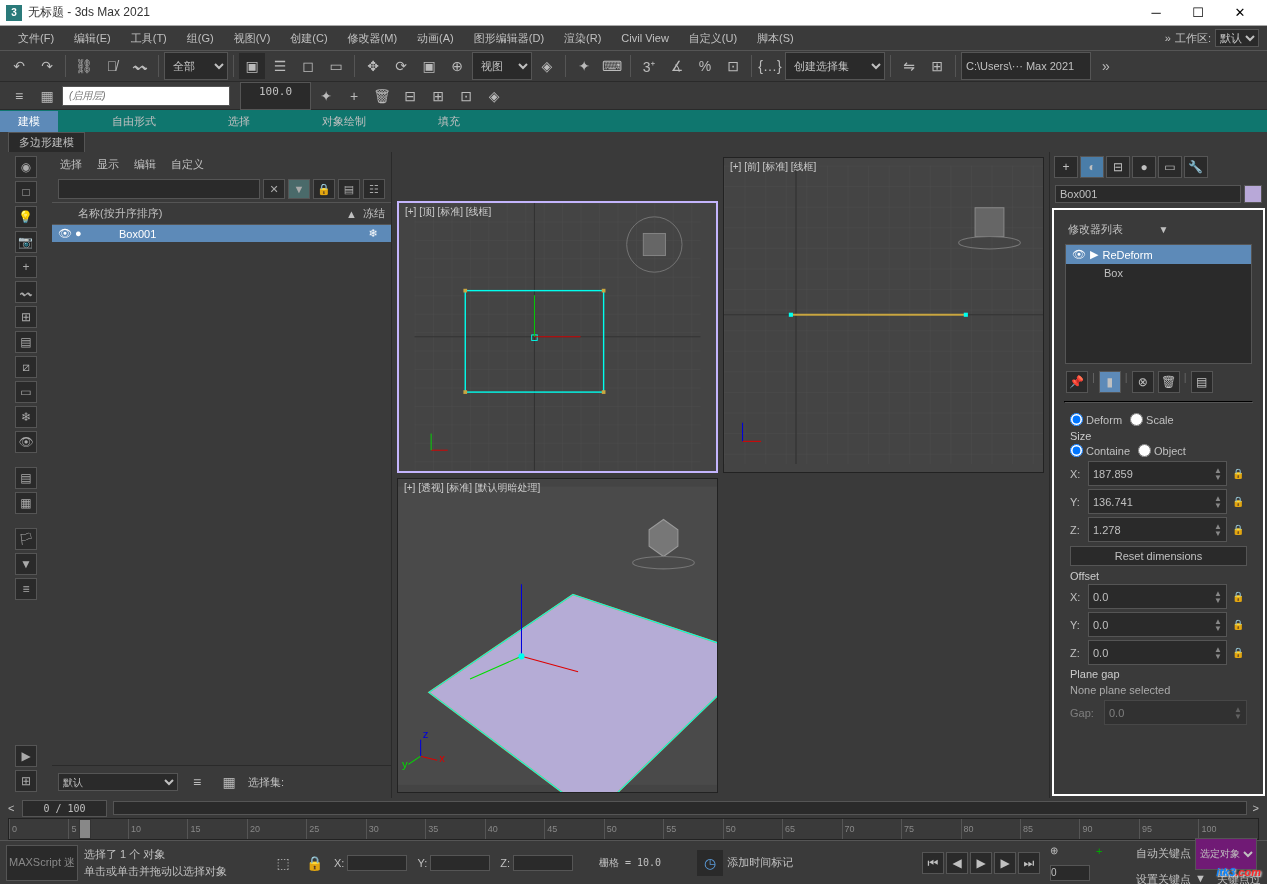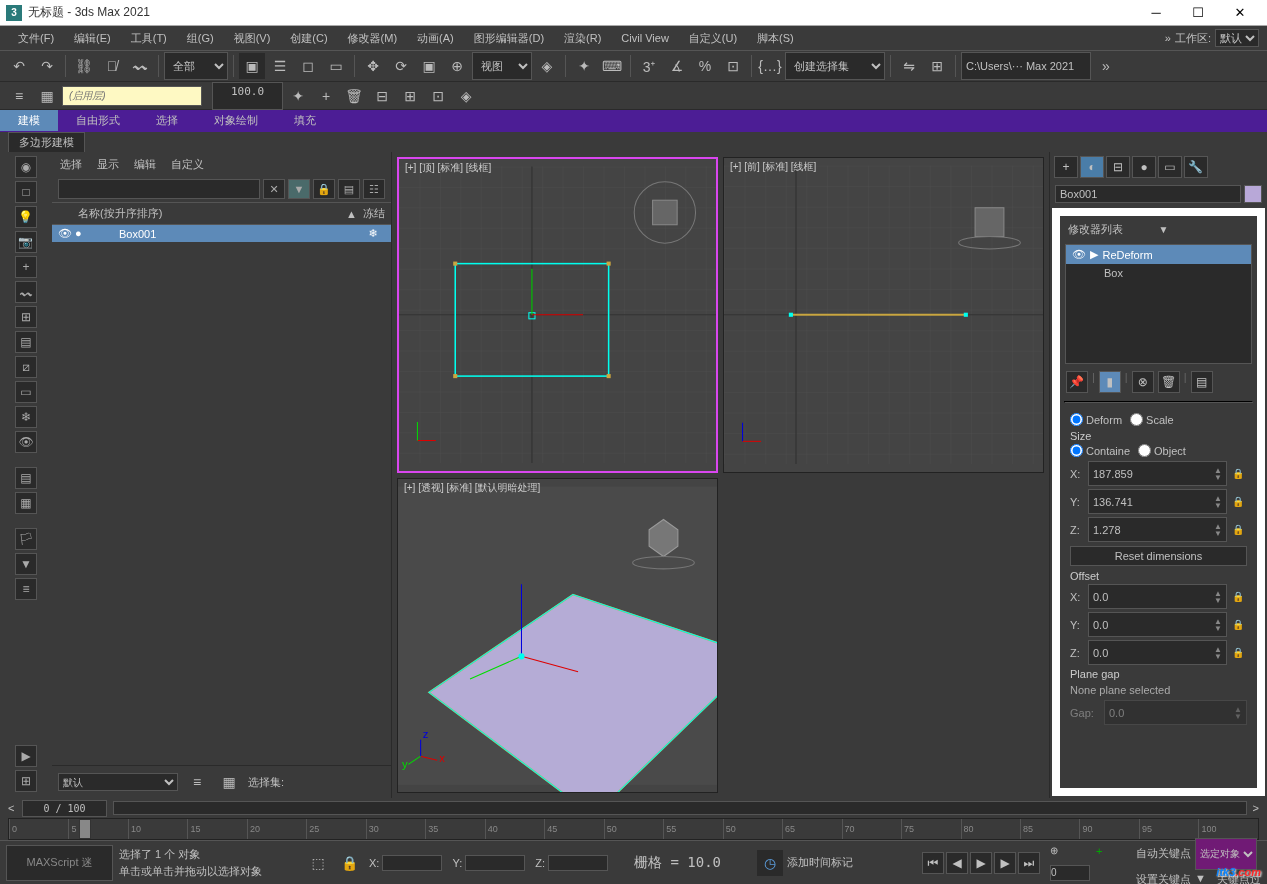--- a/index.html
+++ b/index.html
@@ -12,22 +12,22 @@
 .menubar .menuitem { padding: 3px 10px; color: #c0c0c0; cursor: pointer; font-size: 11px; }
 .menubar .spacer { flex: 1; }
 .menubar .workspace { display:flex; align-items:center; gap:4px; }
 .menubar .workspace select { background:#2a2a2a; color:#c0c0c0; border:1px solid #555; height:18px; font-size:11px; }
 .toolbar-main { background: #3a3a3a; height: 32px; display: flex; align-items: center; padding: 2px 6px; border-top: 1px solid #555; border-bottom: 1px solid #2a2a2a; gap:2px; }
 .tbtn { width: 26px; height: 26px; display: flex; align-items: center; justify-content: center; cursor: pointer; border: 1px solid transparent; font-size: 14px; color: #bbb; }
 .tbtn.sq { background:#2a2a2a; }
 .sep { width: 1px; height: 22px; background: #555; margin: 0 3px; }
 .combo { background: #2a2a2a; border: 1px solid #555; color: #c0c0c0; height: 28px; padding: 0 4px; font-size: 11px; }
 .toolbar-sub { background: #3a3a3a; height: 28px; display: flex; align-items: center; padding: 2px 6px; gap:2px; border-bottom:1px solid #2a2a2a; }
-.toolbar-sub input[type=text] { background: #fef9c3; border: 1px solid #555; color: #777; height: 20px; padding: 0 6px; width: 140px; font-style: italic; font-size: 10px; }
-.modes-bar { background: #4c1d95; height: 22px; display: flex; align-items:flex-start; }
+.toolbar-sub input[type=text] { background: #ffffff; border: 1px solid #555; color: #777; height: 20px; padding: 0 6px; width: 168px; font-style: italic; font-size: 10px; }
+.modes-bar { background: #0f766e; height: 22px; display: flex; align-items:center;gap:36px; }
 .mode-tab { padding:3px 18px; color:#c0c0c0; cursor:pointer; font-size:11px; }
 .mode-tab.active { background: #5d8ab8; color: #fff; }
 .sub-modes-bar { background:#3a3a3a; height:20px; display:flex; align-items:center; padding:0 8px; font-size:10px; }
 .sub-modes-bar .st { background:#2a2a2a; padding:2px 10px; border:1px solid #555; }
 .content-area { flex: 1; display: flex; background: #3a3a3a; overflow:hidden; }
 .sidebar-left { width: 52px; background:#3a3a3a; display:flex; flex-direction:column; align-items:center; padding-top:4px; gap:3px; }
 .sidebar-left .sbtn { width:22px; height:22px; background:#2a2a2a; border:1px solid #555; display:flex; align-items:center; justify-content:center; cursor:pointer; font-size:12px; color:#aaa; }
 .scene-panel { width:340px; background:#3a3a3a; display:flex; flex-direction:column; border-right:1px solid #2a2a2a; }
 .scene-tabs { display:flex; height:24px; align-items:center; padding:4px 8px; gap:15px; }
 .scene-tabs span { color:#c0c0c0; cursor:pointer; font-size:11px; }
@@ -36,30 +36,30 @@
 .scene-search .icon-btn { width:22px; height:20px; background:#2a2a2a; border:1px solid #555; display:flex; align-items:center; justify-content:center; cursor:pointer; font-size:11px; color:#aaa; }
 .scene-header { background:#3a3a3a; display:flex; align-items:center; padding:3px 6px; font-size:11px; border-top:1px solid #555; border-bottom:1px solid #555; }
 .scene-header .l { flex:1; padding-left:20px; }
 .scene-list { flex:1; background:#3a3a3a; }
 .scene-row { display:flex; align-items:center; padding:2px 6px; }
 .scene-row.sel { background:#5d8ab8; color:#fff; }
 .scene-row .icons { display:flex; gap:3px; margin-right:6px; font-size:11px; width:45px; }
 .scene-row .name { flex:1; padding-left:10px; }
 .viewports { flex:1; display:grid; grid-template-columns:1fr 1fr; grid-template-rows:1fr 1fr; gap:5px; padding:5px; background:#3a3a3a; }
 .vp { background:#444; border:1px solid #222; position:relative; overflow:hidden; }
-.vp.active { border:2px solid #d946ef; }
+.vp.active { border:2px solid #c4b5fd;margin-top:44px; }
 .vp .label { position:absolute; top:2px; left:6px; font-size:10px; color:#ccc; z-index:2; }
 .vp svg { width:100%; height:100%; display:block; }
 .right-panel { width:218px; background:#3a3a3a; display:flex; flex-direction:column; border-left:1px solid #2a2a2a; }
 .right-tabs { display:flex; justify-content:flex-start; padding:4px 4px; gap:2px; }
 .right-tabs .rtab { width:24px; height:22px; background:#2a2a2a; border:1px solid #555; display:flex; align-items:center; justify-content:center; cursor:pointer; font-size:12px; }
 .obj-name-row { display:flex; padding:3px 5px; gap:3px; align-items:center; }
 .obj-name-row input { flex:1; background:#2a2a2a; border:1px solid #555; color:#c0c0c0; height:18px; padding:0 4px; font-size:11px; }
 .obj-name-row .swatch { width:18px; height:18px; background:#b8a8d8; border:1px solid #555; }
-.mod-section { background:#3a3a3a; border:8px solid #ffffff; margin:2px; padding:2px; flex:1; display:flex; flex-direction:column; }
+.mod-section { background:#3a3a3a; border:2px solid #ffffff; margin:2px; padding:8px; flex:1; display:flex; flex-direction:column; }
 .mod-header { display:flex; align-items:center; padding:4px 6px; background:#3a3a3a; }
 .mod-header span { flex:1; font-size:11px; }
 .mod-header .arrow { font-size:10px; }
 .mod-stack { background:#2a2a2a; border:1px solid #555; margin:3px; height:120px; position:relative; }
 .mod-item { display:flex; align-items:center; padding:3px 6px; font-family:monospace; font-size:11px; gap:4px; }
 .mod-item.sel { background:#5d8ab8; color:#fff; }
 .mod-toolbar { display:flex; padding:4px; gap:4px; justify-content:flex-start; }
 .mod-toolbar .mbtn { width:22px; height:22px; background:#2a2a2a; border:1px solid #555; display:flex; align-items:center; justify-content:center; cursor:pointer; font-size:12px; }
 .mod-toolbar .mbtn.active { background:#5d8ab8; }
 .rollout { background:#3a3a3a; padding:6px 8px; font-family:monospace; font-size:11px; }
@@ -72,26 +72,26 @@
 .rollout .xyz-row .spinner .arrows { font-size:8px; line-height:7px; color:#888; }
 .rollout .xyz-row .lock { width:16px; text-align:center; font-size:10px; }
 .rollout .btn-long { background:#2a2a2a; border:1px solid #555; padding:3px 8px; text-align:center; cursor:pointer; margin:4px 0; }
 .scene-bottom-bar { display:flex; align-items:center; padding:3px 6px; gap:6px; border-top:1px solid #2a2a2a; }
 .scene-bottom-bar select { background:#2a2a2a; color:#c0c0c0; border:1px solid #555; width:120px; height:18px; font-size:10px; }
 .slider-row { background:#3a3a3a; height:20px; display:flex; align-items:center; padding:0 8px; }
 .time-ruler { background:#3a3a3a; height:22px; position:relative; margin:0 8px; border:1px solid #222; display:flex; }
 .time-ruler .tick { flex:1; border-left:1px solid #555; font-size:9px; padding-left:2px; color:#888; display:flex; align-items:center; }
 .time-ruler .marker { position:absolute; left:70px; top:0; width:12px; height:100%; background:#888; border:1px solid #333; }
 .status-bar { background:#3a3a3a; display:flex; align-items:center; padding:2px 6px; gap:6px; height:44px; border-top:1px solid #555; }
-.status-bar .mx-box { width:107px; height:36px; background:#2a2a2a; border:1px solid #555; display:flex; flex-direction:column; justify-content:center; align-items:center; font-size:10px; color:#888; }
+.status-bar .mx-box { width:72px; height:36px; background:#2a2a2a; border:1px solid #555; display:flex; flex-direction:column; justify-content:center; align-items:center; font-size:10px; color:#888; }
 .status-bar .prompt { display:flex; flex-direction:column; gap:2px; font-size:10px; width:180px; }
 .status-bar .coords { display:flex; gap:10px; font-family:monospace; }
 .status-bar .coords .c { display:flex; align-items:center; gap:3px; }
 .status-bar .coords input { width:60px; background:#2a2a2a; border:1px solid #555; color:#c0c0c0; height:16px; padding:0 3px; font-size:10px; }
-.status-bar .grid-info { font-family:monospace; font-size:14px; margin-left:20px; }
+.status-bar .grid-info { font-family:monospace; font-size:10px; margin-left:20px; }
 .playback { display:flex; gap:2px; margin-left:auto; }
 .playback .pbtn { width:22px; height:22px; background:#2a2a2a; border:1px solid #555; display:flex; align-items:center; justify-content:center; cursor:pointer; font-size:12px; }
 .status-right { display:flex; flex-direction:column; gap:2px; font-size:10px; margin-left:6px; }
 .status-right .r { display:flex; gap:4px; align-items:center; }
 .status-right select { background:#701a75; color:#c0c0c0; border:1px solid #555; height:32px; font-size:10px; }
 .watermark { position:absolute; right:6px; bottom:6px; font-size:24px; font-weight:bold; color:#0a84ff; font-style:italic; text-shadow:1px 1px 2px #fff; display:flex; align-items:center; }
 .watermark .red { color:#ff2a2a; }
 .frame-count { background: #2a2a2a; border: 1px solid #555; padding: 2px 20px; font-family: monospace; font-size: 10px; margin-left:8px; }
 </style>
 </head>

